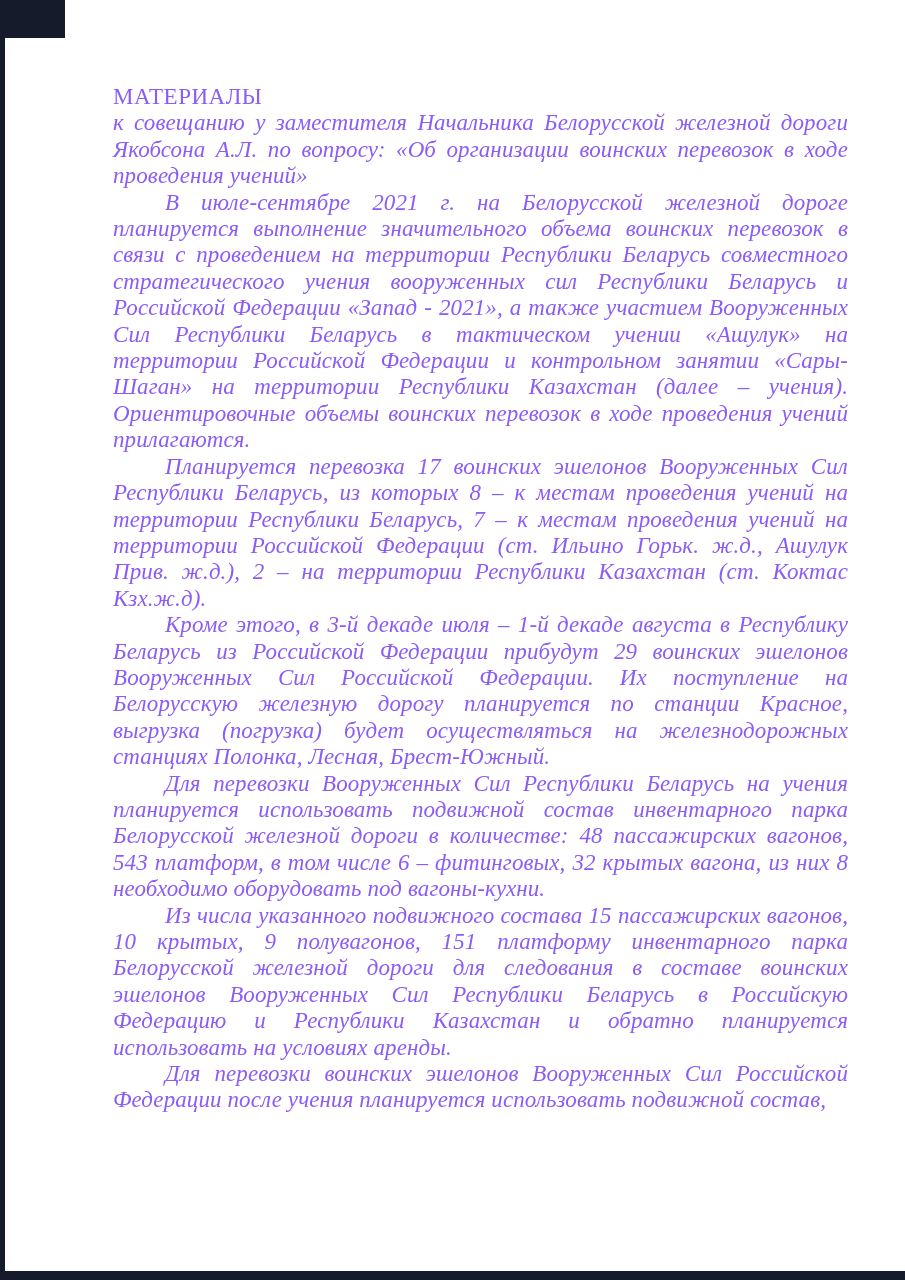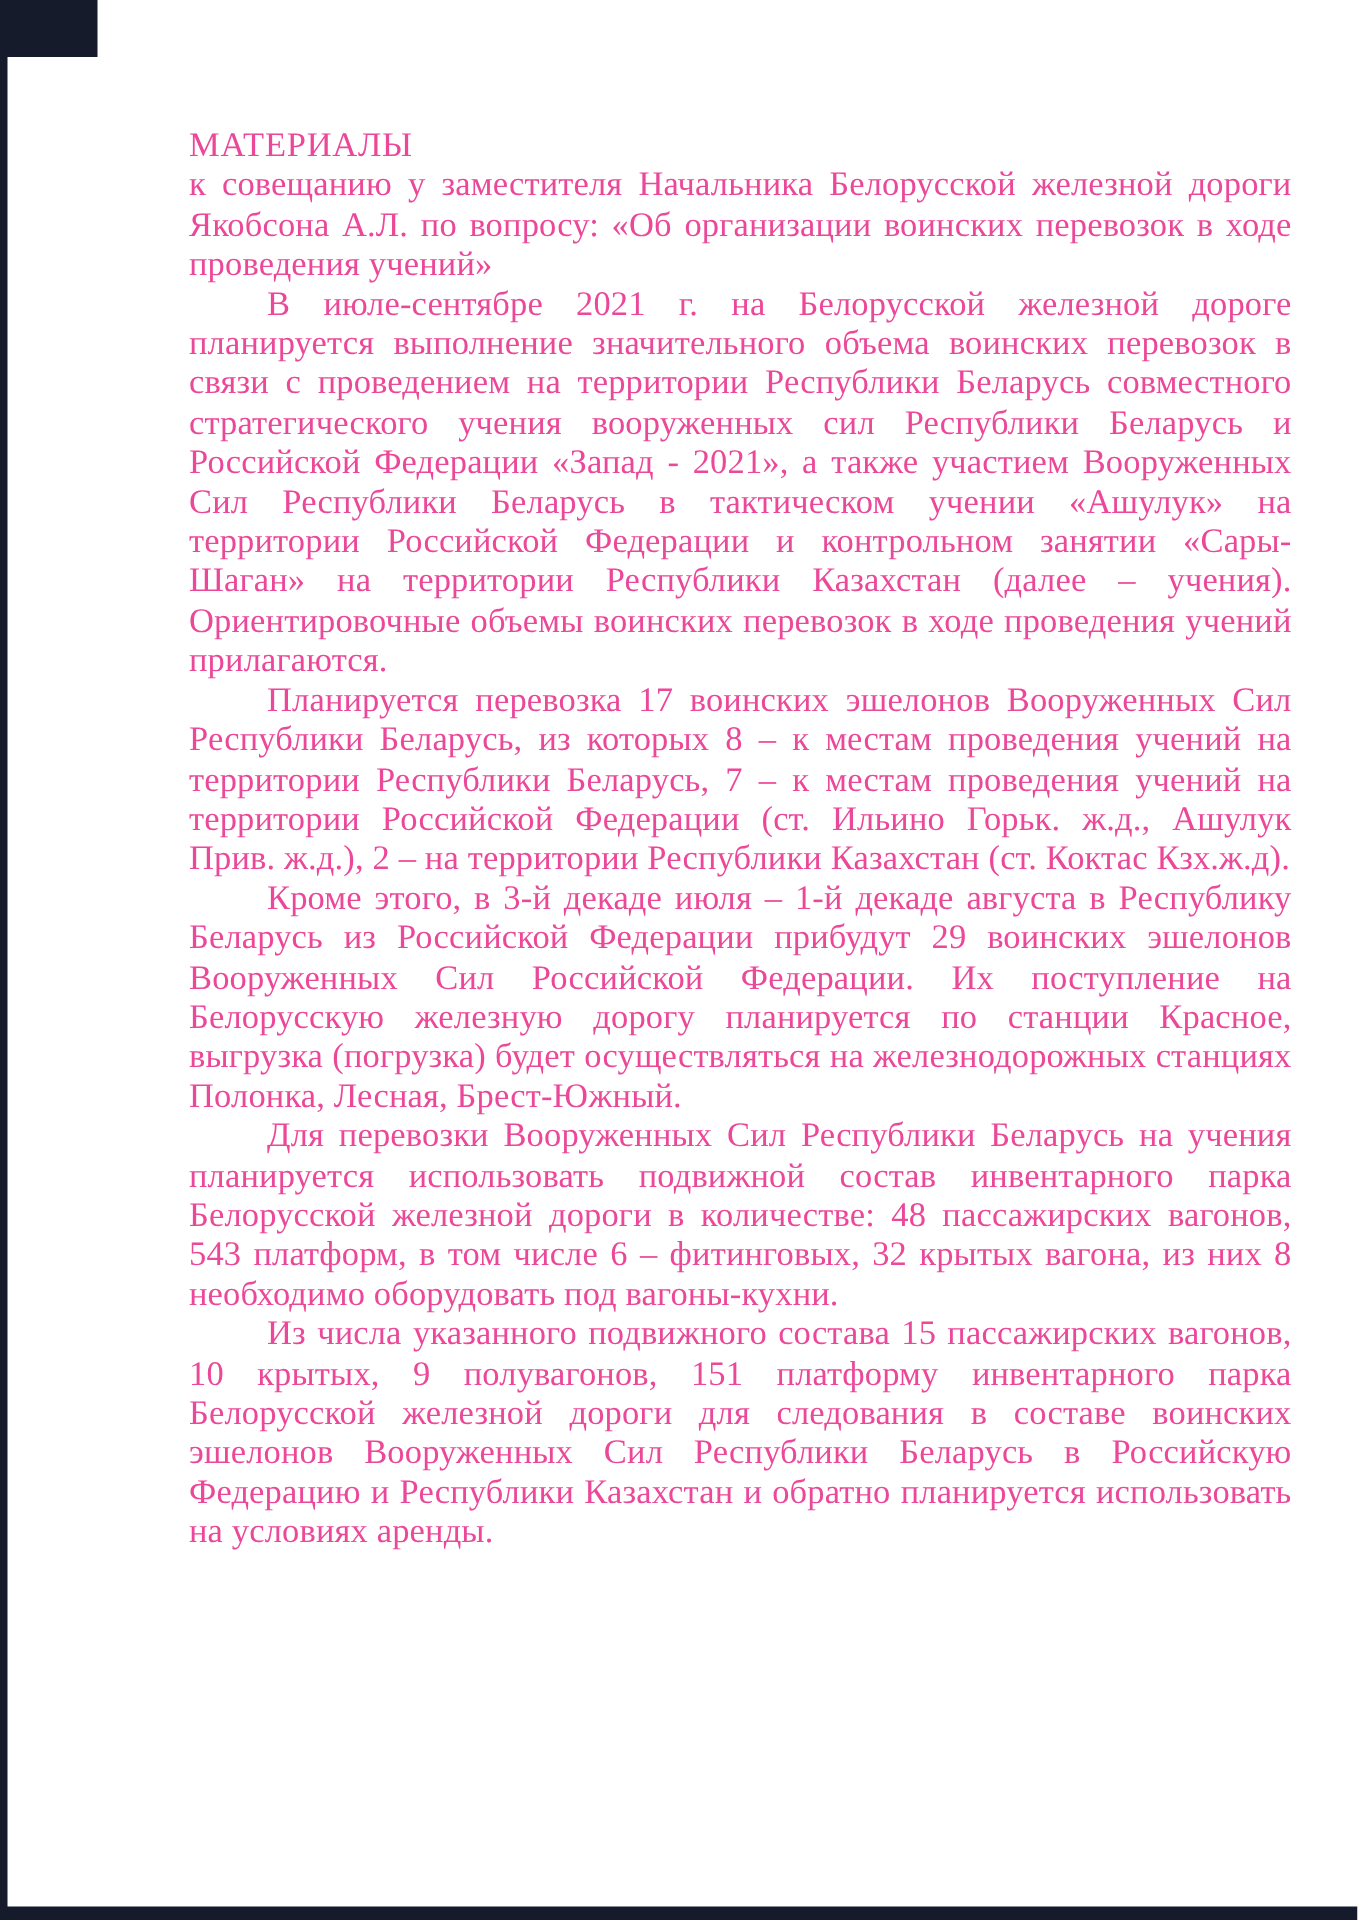--- a/index.html
+++ b/index.html
@@ -23,28 +23,28 @@
   .edge-left {
     position: absolute; left: 0; top: 38px;
     width: 5px; height: 1242px;
   }
   .edge-bottom {
     position: absolute; left: 0; top: 1271px;
     width: 905px; height: 9px;
   }
   .content {
     position: absolute;
-    left: 126px; top: 84px;
+    left: 113px; top: 84px;
     width: 735px;
-    color: #ec4899;
+    color: #8b5cf6;
     font-size: 23px;
     line-height: 26.4px;
     letter-spacing: 0.1px;
   }
-  .content p { margin: 0; text-align: justify; }
+  .content p { margin: 0; text-align: justify; font-style: italic; }
   .doc-title {
     text-align: left;
     letter-spacing: 0.5px;
   }
   .para { text-indent: 52px; }
   .gap-sm { margin-top: 20px; }
   .gap    { margin-top: 25px; }
 </style>
 </head>
 <body>
@@ -64,14 +64,15 @@
 
     <p class="para gap">Планируется перевозка 17 воинских эшелонов Вооруженных Сил Республики Беларусь, из которых 8 – к местам проведения учений на территории Республики Беларусь, 7 – к местам проведения учений на территории Российской Федерации (ст. Ильино Горьк. ж.д., Ашулук Прив. ж.д.), 2 – на территории Республики Казахстан (ст. Коктас Кзх.ж.д).</p>
 
 
     <p class="para">Кроме этого, в 3-й декаде июля – 1-й декаде августа в Республику Беларусь из Российской Федерации прибудут 29 воинских эшелонов Вооруженных Сил Российской Федерации. Их поступление на Белорусскую железную дорогу планируется по станции Красное, выгрузка (погрузка) будет осуществляться на железнодорожных станциях Полонка, Лесная, Брест-Южный.</p>
 
     <p class="para gap">Для перевозки Вооруженных Сил Республики Беларусь на учения планируется использовать подвижной состав инвентарного парка Белорусской железной дороги в количестве: 48 пассажирских вагонов, 543 платформ, в том числе 6 – фитинговых, 32 крытых вагона, из них 8 необходимо оборудовать под вагоны-кухни.</p>
 
     <p class="para">Из числа указанного подвижного состава 15 пассажирских вагонов, 10 крытых, 9 полувагонов, 151 платформу инвентарного парка Белорусской железной дороги для следования в составе воинских эшелонов Вооруженных Сил Республики Беларусь в Российскую Федерацию и Республики Казахстан и обратно планируется использовать на условиях аренды.</p>
 
+    <p class="para gap">Для перевозки воинских эшелонов Вооруженных Сил Российской Федерации после учения планируется использовать подвижной состав,</p>
   </div>
 </div>
 
 </body></html>

